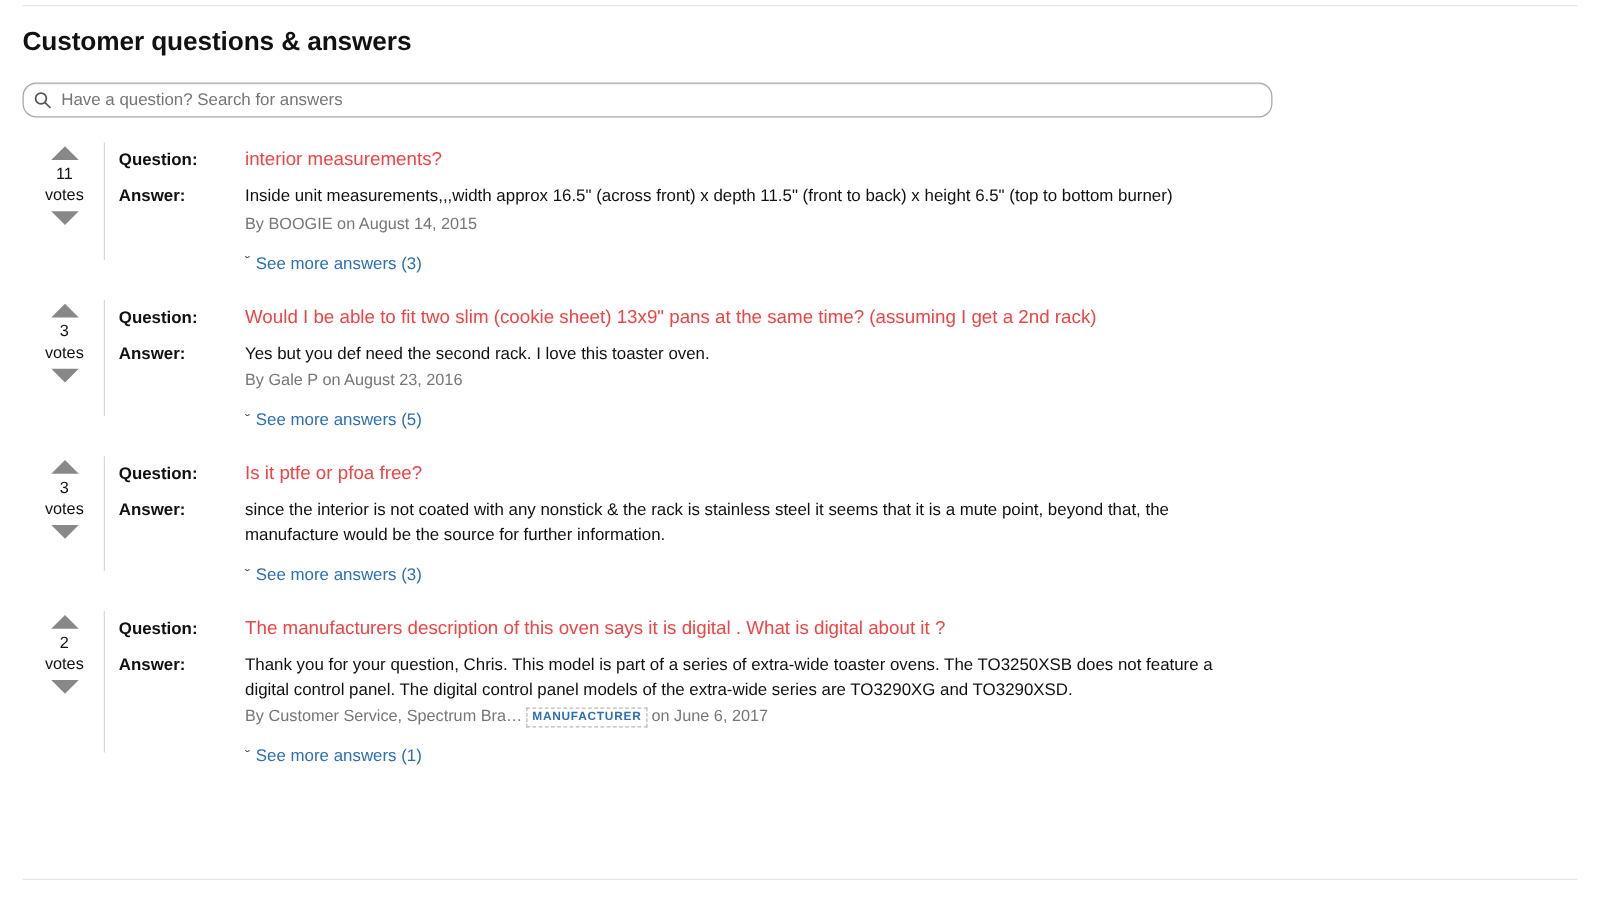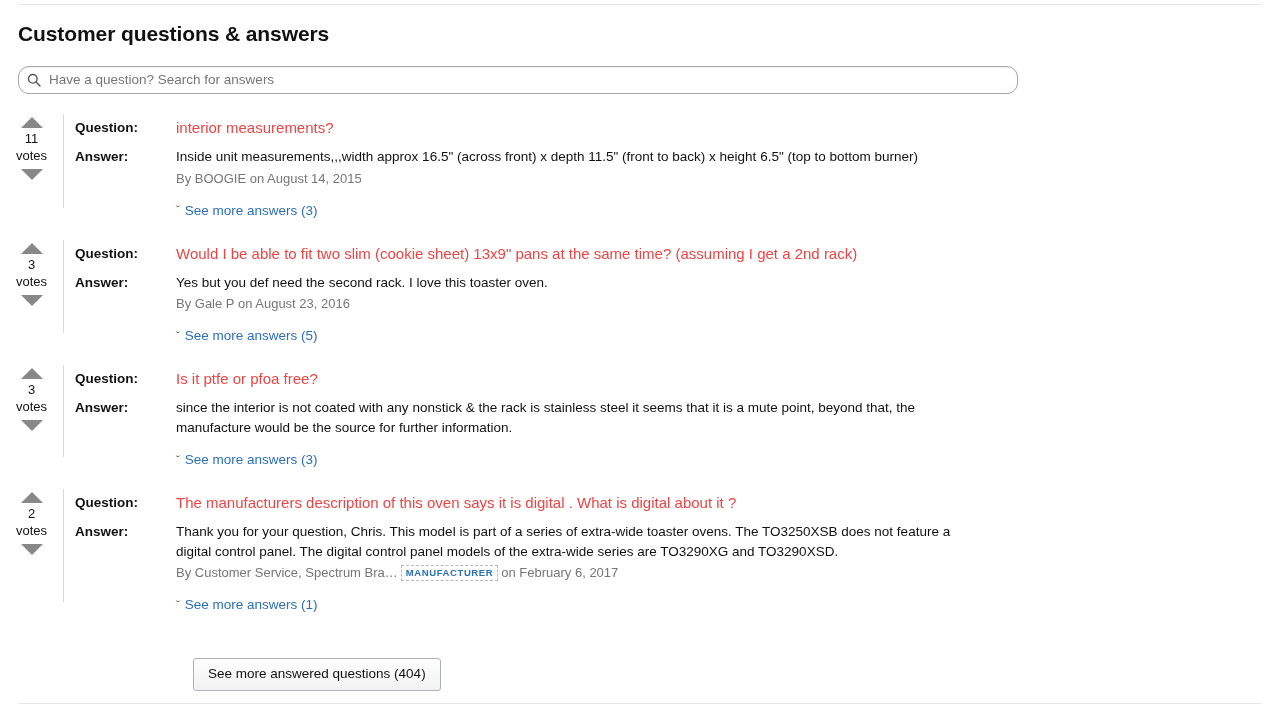--- a/index.html
+++ b/index.html
@@ -99,20 +99,21 @@
     left: 0;
     top: 104px;
     width: 1278px;
   }
 
   .qa-block {
     position: relative;
     display: flex;
     align-items: flex-start;
     padding-bottom: 10px;
+    padding-left: 20px;
   }
 
   .vote-col {
     width: 63px;
     flex: 0 0 63px;
     padding-top: 13px;
     display: flex;
     flex-direction: column;
     align-items: center;
     text-align: center;
@@ -377,32 +378,29 @@
           <div class="qa-label">Question:</div>
           <div class="qa-content">
             <a class="question-link">The manufacturers description of this oven says it is digital . What is digital about it ?</a>
           </div>
         </div>
         <div class="qa-row">
           <div class="qa-label">Answer:</div>
           <div class="qa-content">
             <div class="answer-text">Thank you for your question, Chris. This model is part of a series of extra-wide toaster ovens. The TO3250XSB does not feature a digital control panel. The digital control panel models of the extra-wide series are TO3290XG and TO3290XSD.</div>
             <div class="byline">
-              <span>By Customer Service, Spectrum Bra…</span><span class="mfr-badge">MANUFACTURER</span><span>on February 6, 2017</span>
+              <span>By Customer Service, Spectrum Bra…</span><span class="mfr-badge">MANUFACTURER</span><span>on June 6, 2017</span>
             </div>
             <div class="see-more">
               <span class="chevron">ˇ</span>
               <a class="see-more-link">See more answers (1)</a>
             </div>
           </div>
         </div>
       </div>
     </div>
 
   </div>
 
-  <div class="more-questions-row">
-    <button class="more-questions-btn">See more answered questions (404)</button>
-  </div>
 
   <div class="bottom-rule"></div>
 
 </div>
 
 </body></html>

